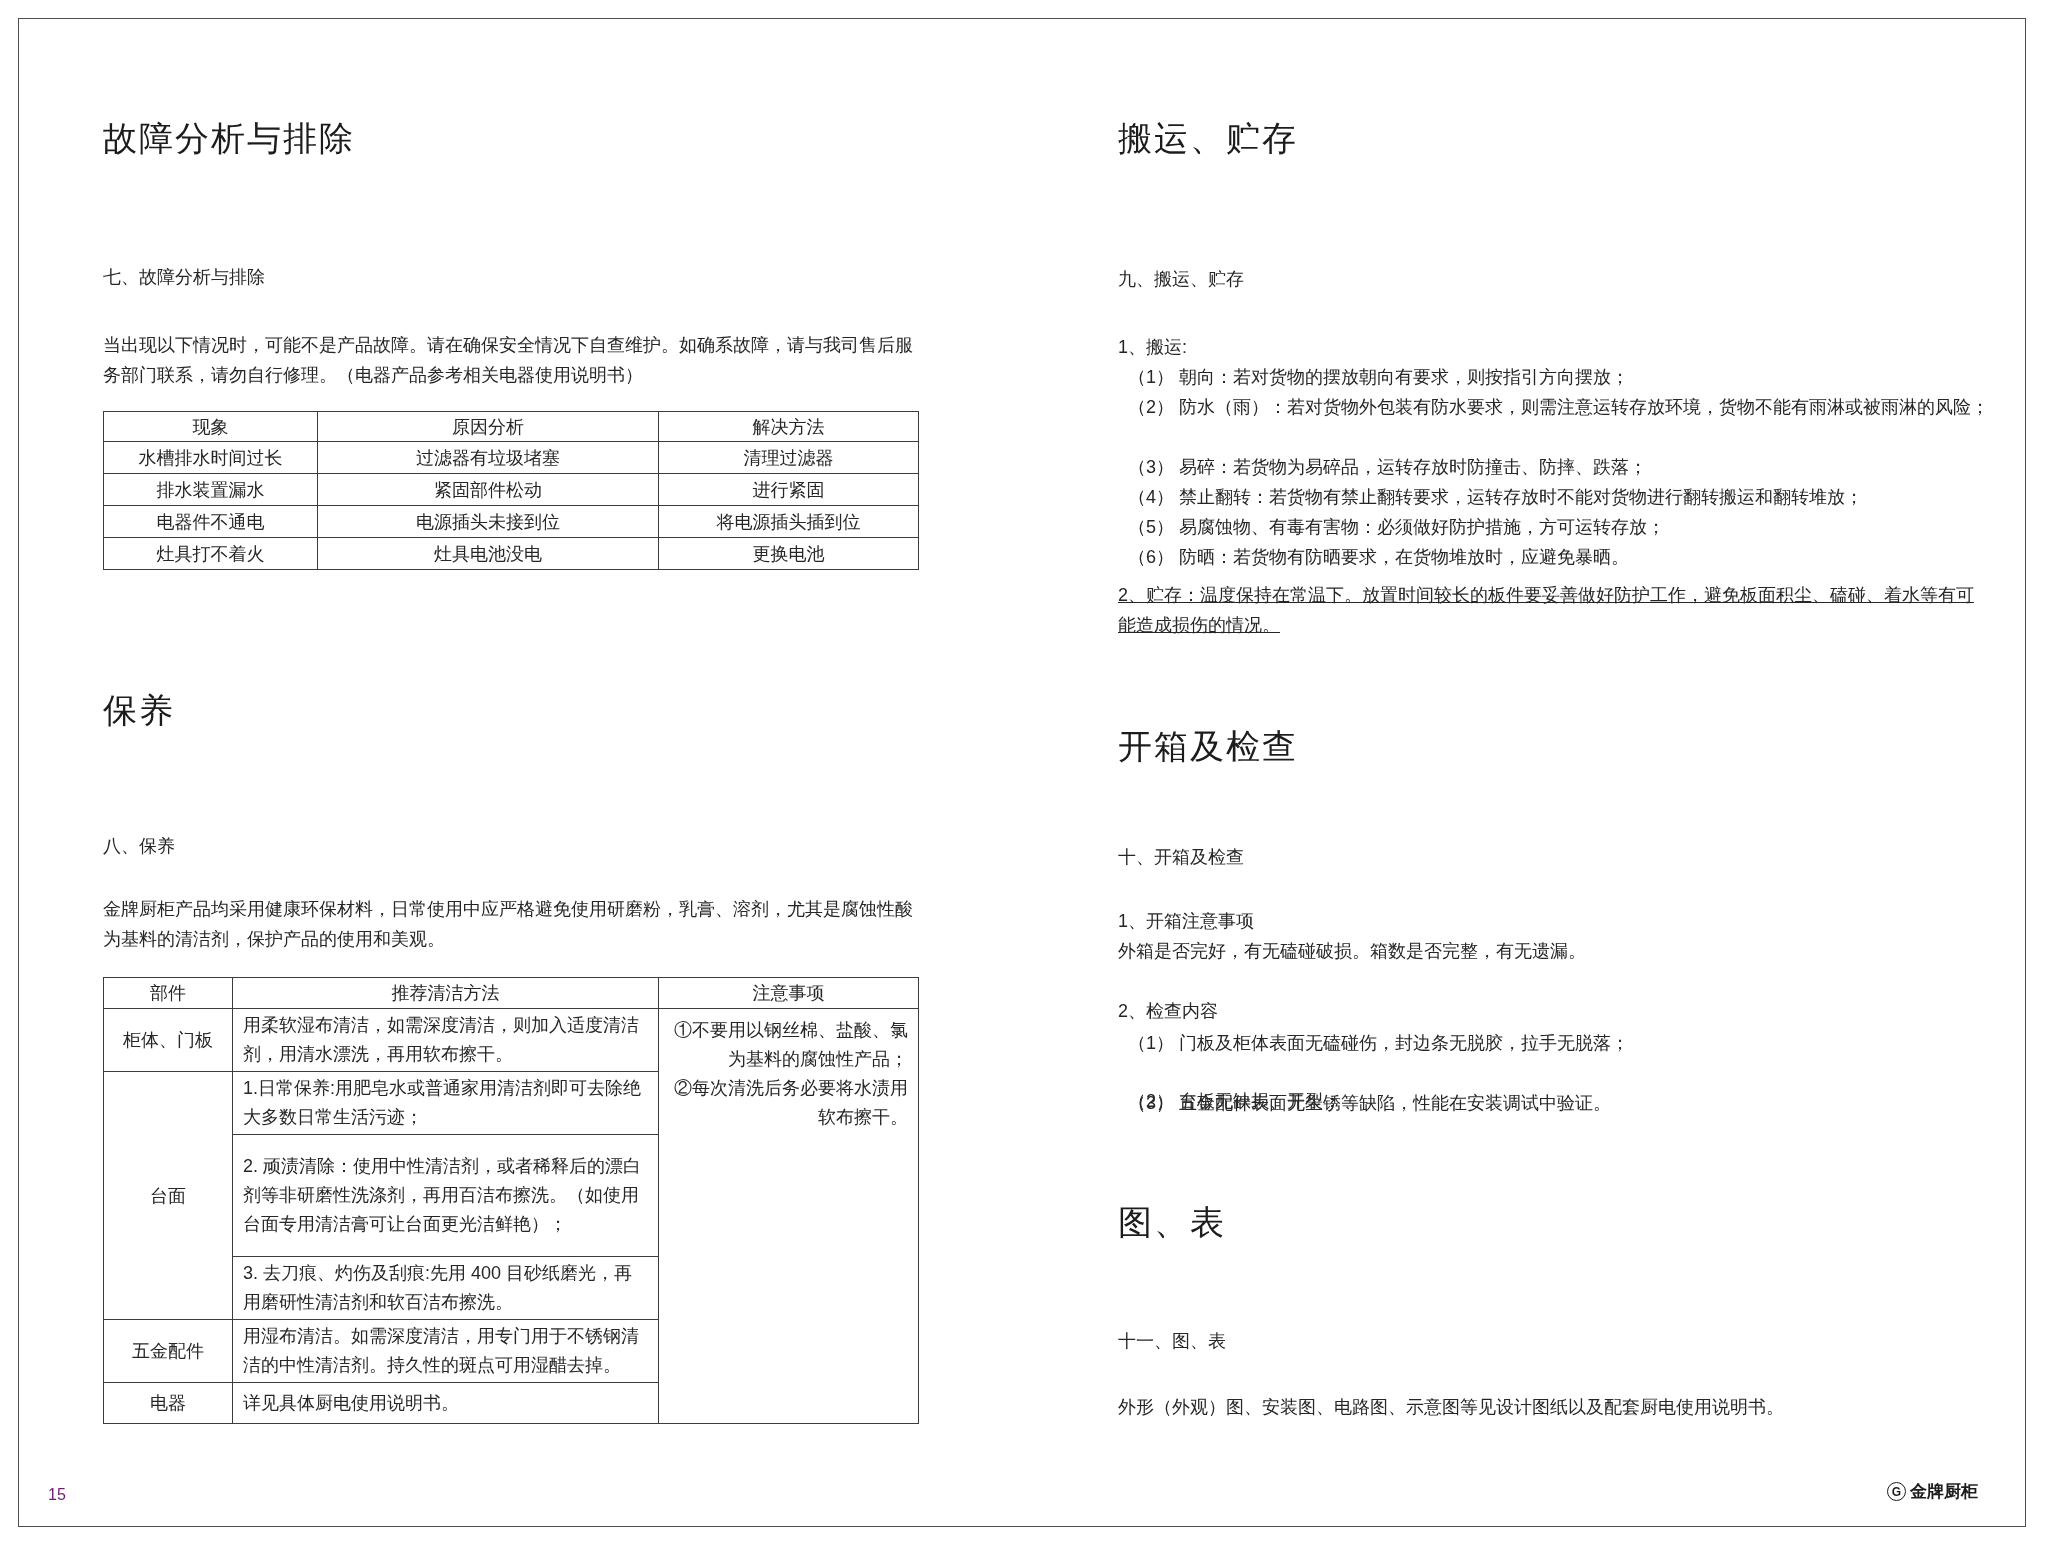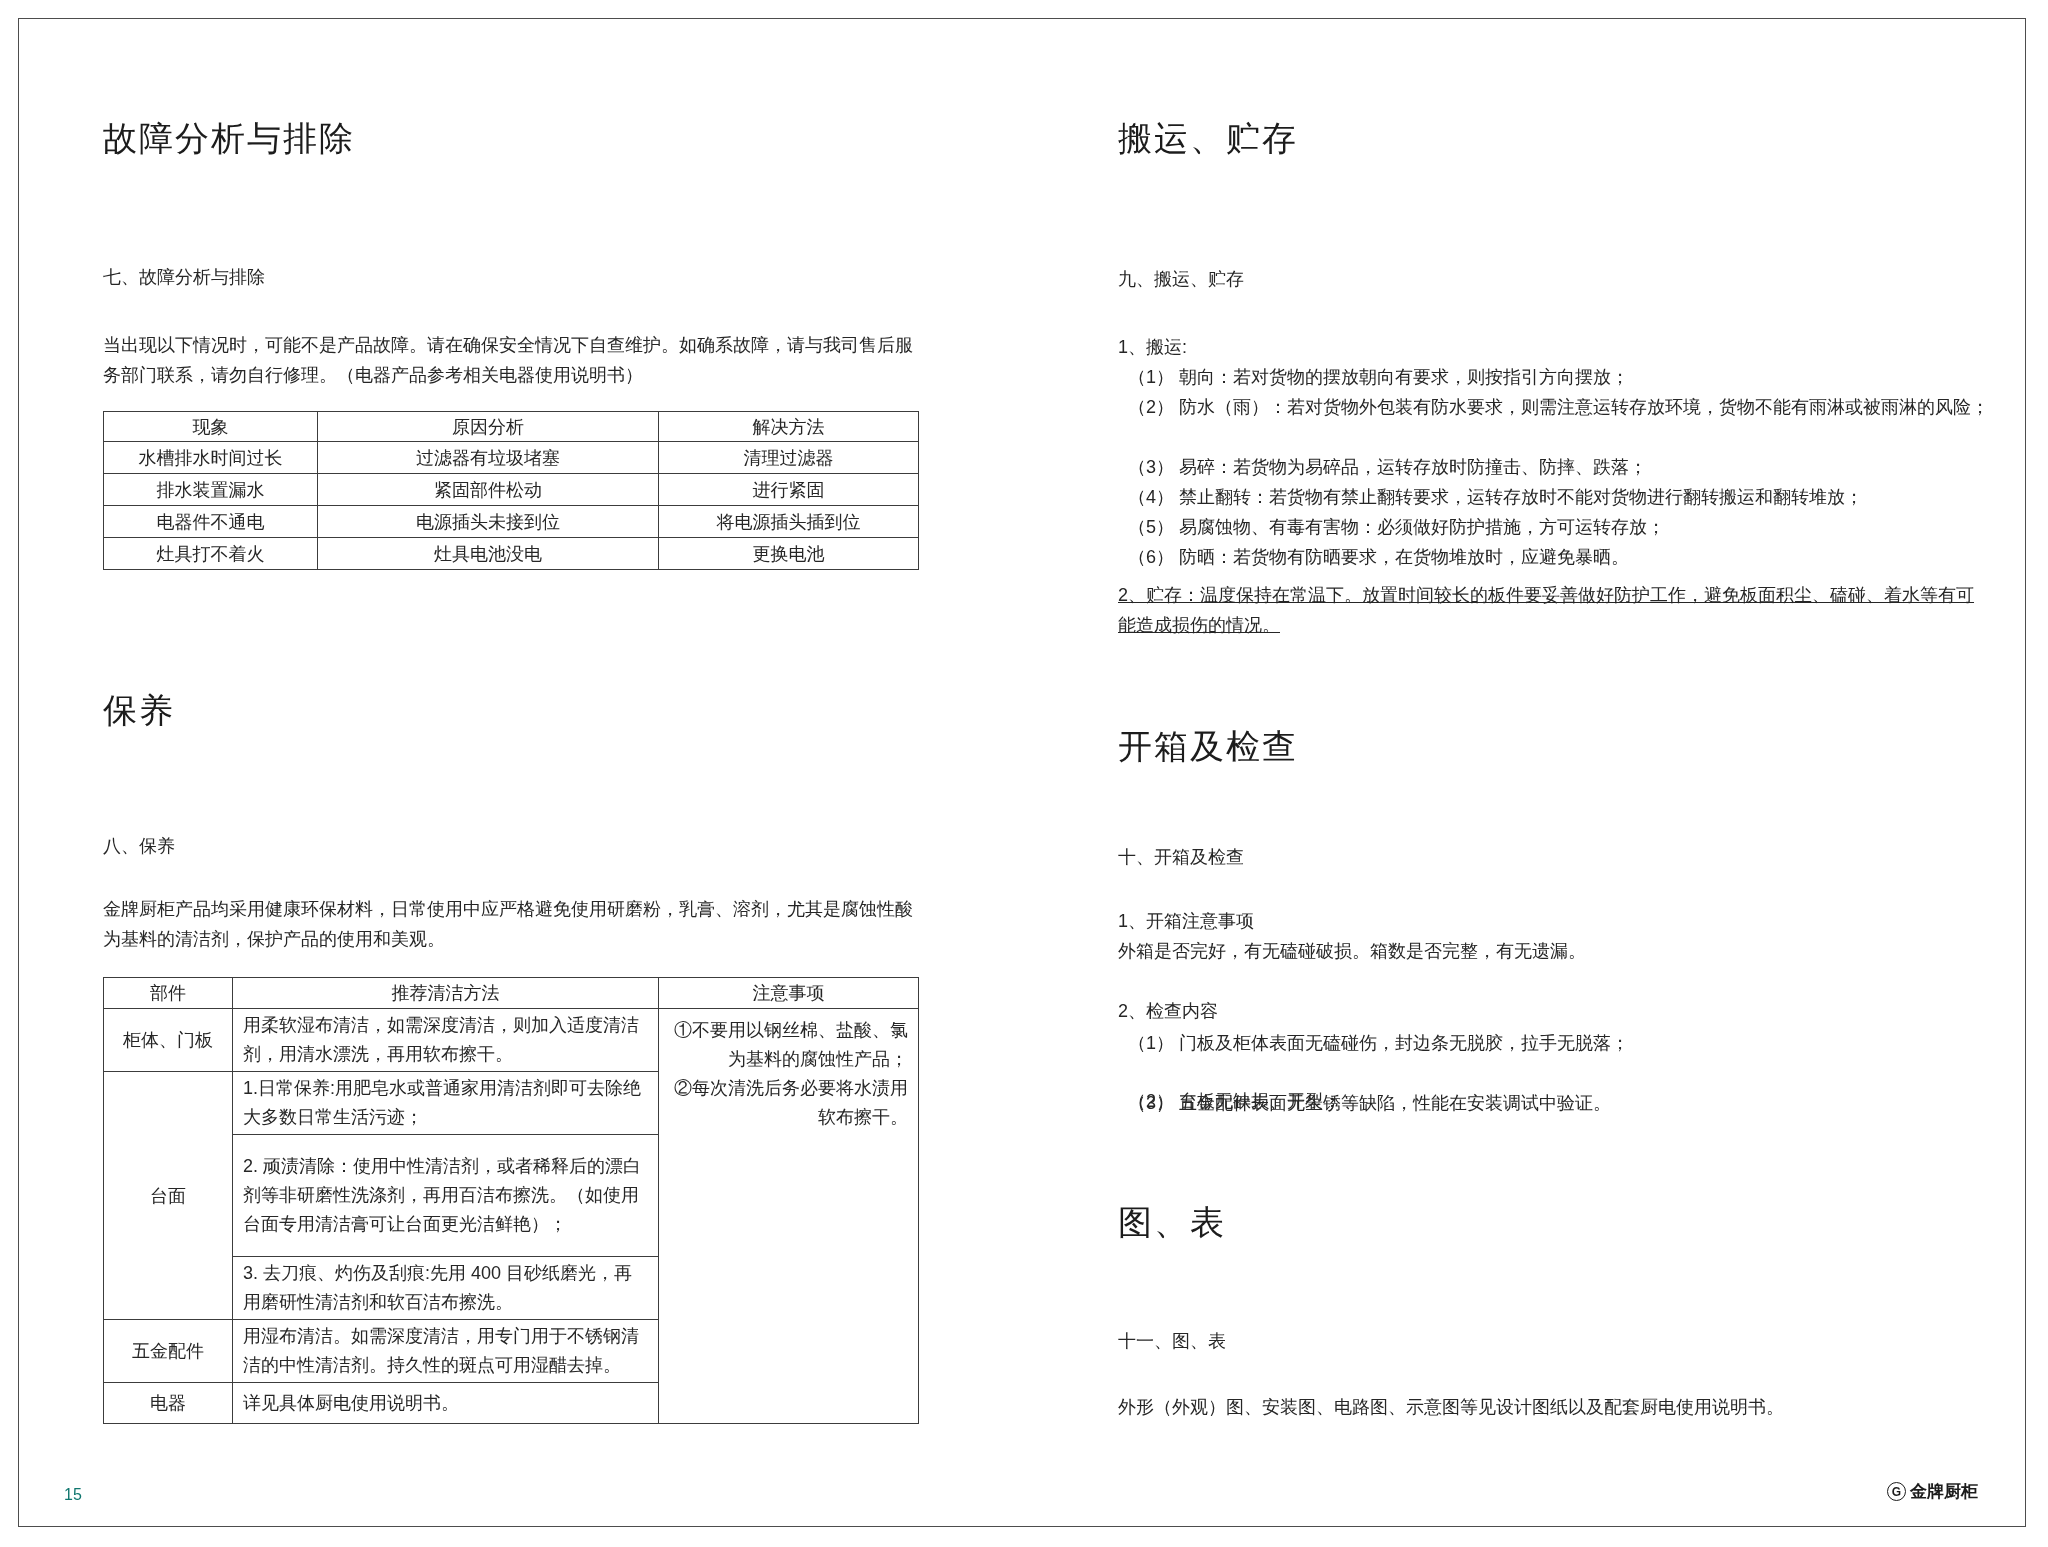--- a/index.html
+++ b/index.html
@@ -17,21 +17,21 @@
             font-size:18px;color:#262626;}
   .tbl th,.tbl td{border:1px solid #3c3c3c;font-weight:400;padding:0;}
   .fault-tbl th{height:29px;text-align:center;}
   .fault-tbl td{height:31px;text-align:center;}
   .care-tbl th{height:30px;text-align:center;}
   .care-tbl td.part{text-align:center;vertical-align:middle;padding:0 4px;}
   .care-tbl td.method{text-align:left;vertical-align:middle;padding:2px 10px;line-height:29px;}
   .care-tbl td.notes{text-align:right;vertical-align:top;padding:7px 10px;line-height:29px;}
   .r-cab{height:62px;} .r-c1{height:61px;} .r-c2{height:122px;} .r-c3{height:62px;margin-top:6px;}
   .r-hw{height:61px;} .r-ap{height:41px;}
-  .page-num{position:absolute;left:48px;top:1486px;font-size:16px;color:#0f766e;margin-left:16px;}
+  .page-num{position:absolute;left:48px;top:1486px;font-size:16px;color:#701a75;}
   .brand{position:absolute;right:70px;top:1480px;display:flex;align-items:center;gap:4px;
          font-size:17px;font-weight:700;color:#1c1c1c;}
   .logo-g{width:17px;height:17px;border:1.5px solid #1c1c1c;border-radius:50%;
           display:flex;align-items:center;justify-content:center;
           font-size:12px;font-weight:700;line-height:1;}
 </style>
 </head>
 <body>
 
 <div class="sheet">

